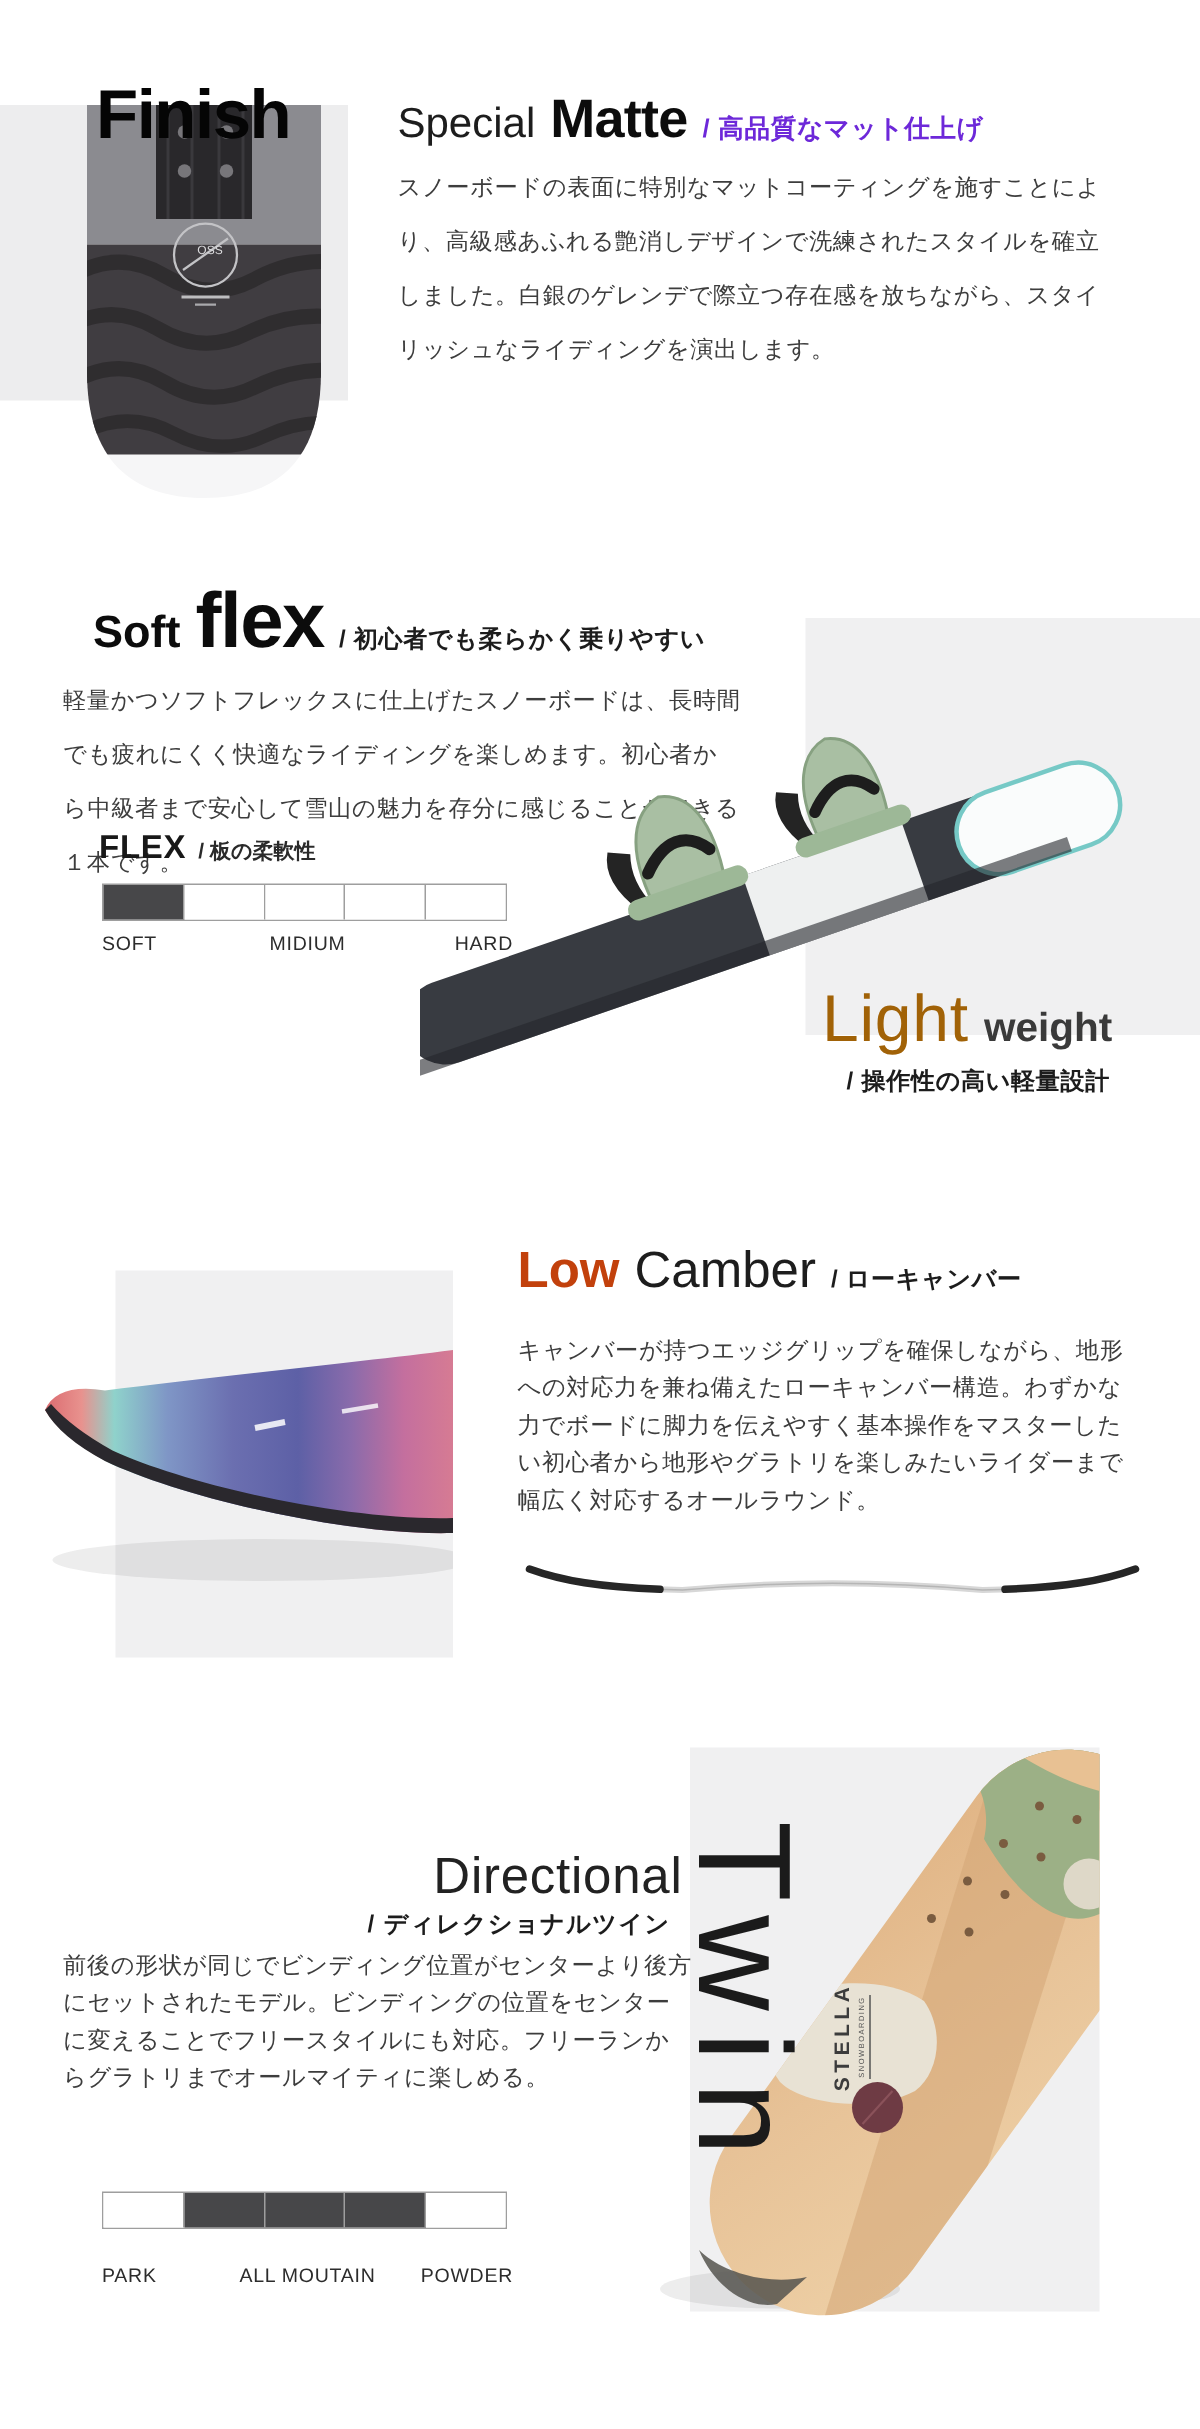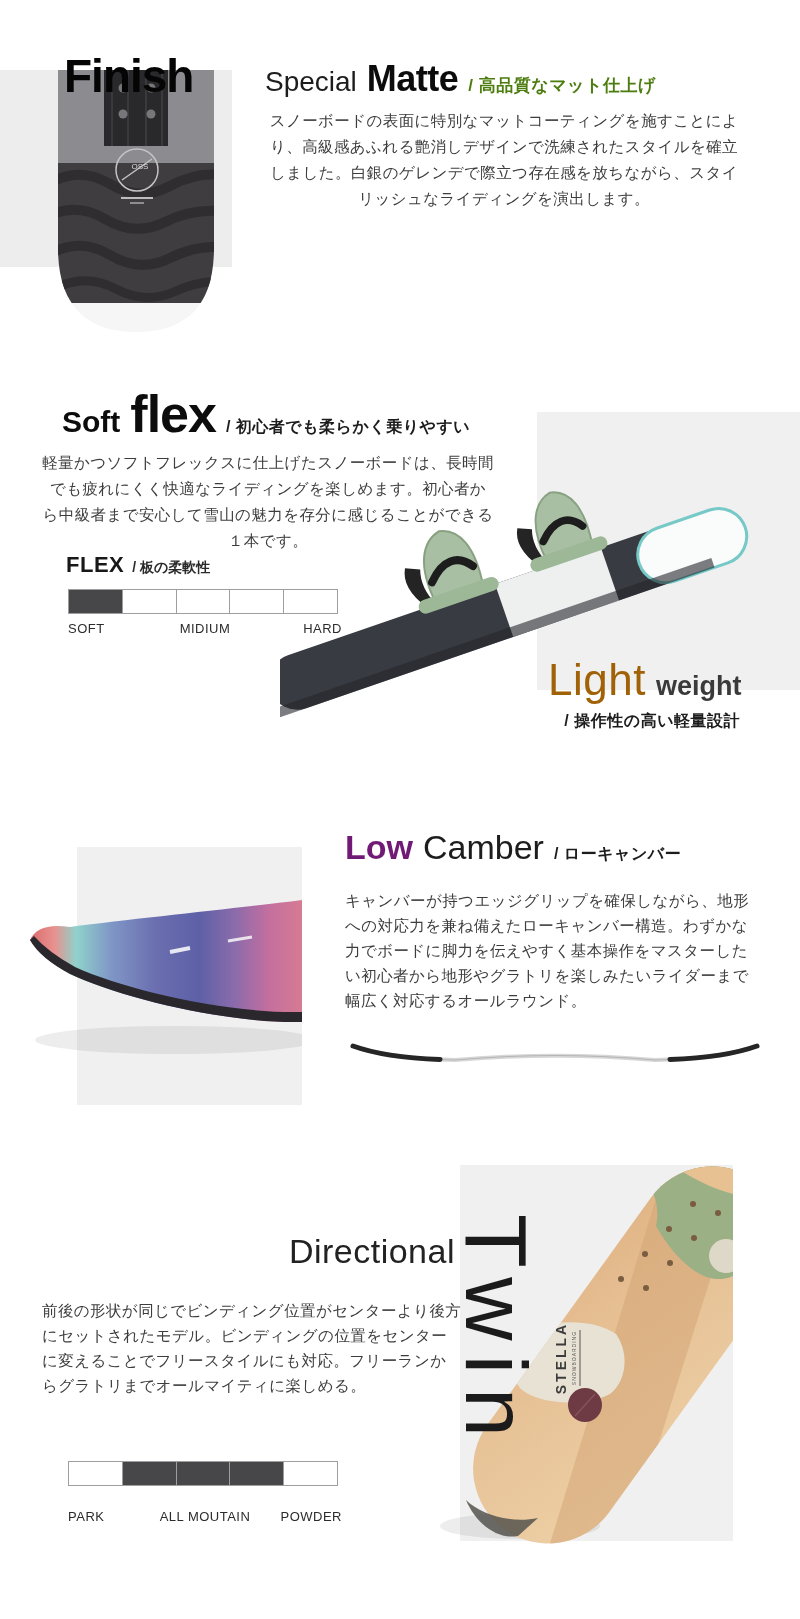--- a/index.html
+++ b/index.html
@@ -9,26 +9,26 @@
     overflow:hidden;
   }
   .abs{position:absolute;}
   
   .big-title{font-size:46px;font-weight:800;color:#050505;letter-spacing:-1px;z-index:5;}
   .sec-head{display:flex;align-items:baseline;gap:10px;white-space:nowrap;}
   .h-light{font-size:28px;font-weight:300;color:#1d1d1d;}
   .h-bold-lg{font-size:36px;font-weight:700;color:#0c0c0c;letter-spacing:-0.5px;}
   .h-soft{font-size:30px;font-weight:800;color:#0c0c0c;}
   .h-flex{font-size:52px;font-weight:800;color:#0c0c0c;letter-spacing:-1px;}
-  .h-low{font-size:34px;font-weight:700;color:#701a75;}
+  .h-low{font-size:34px;font-weight:700;color:#c2410c;}
   .h-camber{font-size:34px;font-weight:400;color:#1d1d1d;}
   .h-jp{font-size:16px;font-weight:700;color:#1c1c1c;letter-spacing:0.5px;}
-  .h-jp-lg{font-size:17px;font-weight:700;color:#4d7c0f;letter-spacing:0.5px;}
+  .h-jp-lg{font-size:17px;font-weight:700;color:#6d28d9;letter-spacing:0.5px;}
   .para{font-size:15.5px;color:#3d3d3d;letter-spacing:0.4px;}
-  .lh27{line-height:26px;text-align:center;}
+  .lh27{line-height:36px;}
   .lh25{line-height:25px;}
   
   .meter-label{display:flex;align-items:baseline;gap:8px;white-space:nowrap;}
   .meter-label .en{font-size:22px;font-weight:700;color:#181818;letter-spacing:0.5px;}
   .meter-label .jp{font-size:14px;font-weight:700;color:#2a2a2a;}
   .meter{display:flex;width:270px;height:25px;border:1px solid #9e9e9e;box-sizing:border-box;background:#fff;}
   .meter-cell{flex:1;border-right:1px solid #9e9e9e;background:#fff;}
   .meter-cell:last-child{border-right:none;}
   .meter-cell.filled{background:#474749;}
   .meter-ticks{width:274px;position:relative;height:16px;font-size:13px;color:#2c2c2c;letter-spacing:0.5px;}
@@ -247,20 +247,21 @@
         </g>
       </g>
       <path d="M46,342 C60,356 90,366 118,360 L98,378 C78,382 56,366 46,342 Z" fill="#55544e" opacity="0.85"></path>
     </g>
   </svg>
 
   <div class="abs twin" style="left:452px;top:1214px;">Twin</div>
 
   <div class="abs dir-head" style="left:150px;top:1232px;width:305px;">
     <span class="en">Directional</span>
+    <span class="jp">/ ディレクショナルツイン</span>
   </div>
 
   <p class="abs para lh25" style="left:42px;top:1298px;width:420px;margin:0;">前後の形状が同じでビンディング位置がセンターより後方にセットされたモデル。ビンディングの位置をセンターに変えることでフリースタイルにも対応。フリーランからグラトリまでオールマイティに楽しめる。</p>
 
   <div class="abs meter" style="left:68px;top:1461px;">
       <div class="meter-cell"></div>
       <div class="meter-cell filled"></div>
       <div class="meter-cell filled"></div>
       <div class="meter-cell filled"></div>
       <div class="meter-cell"></div>

